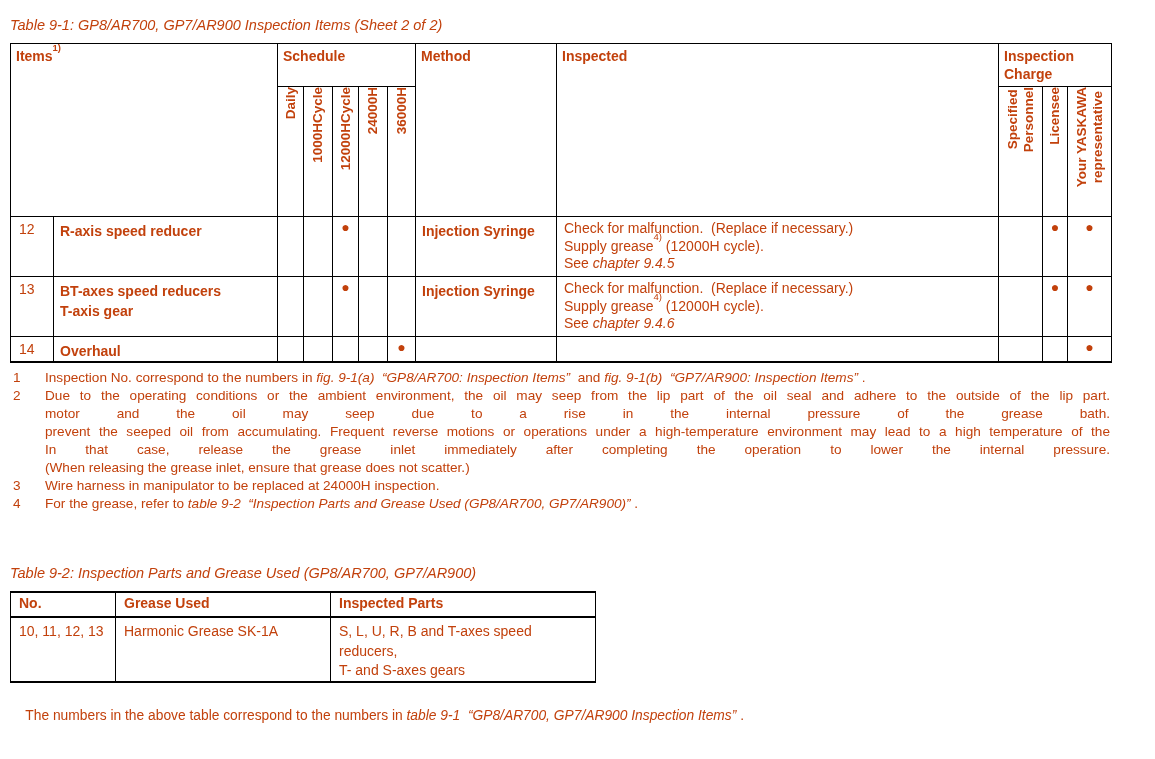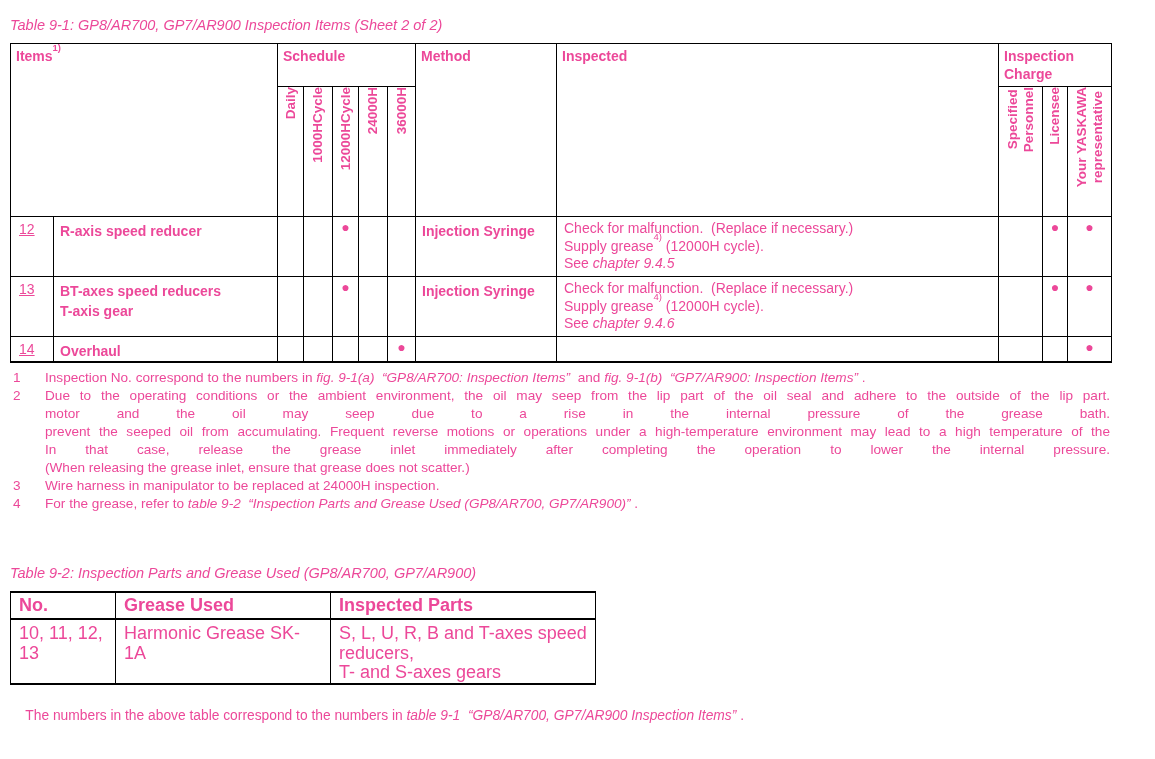--- a/index.html
+++ b/index.html
@@ -1,19 +1,19 @@
 <!DOCTYPE html>
 <html><head>
 <meta charset="utf-8">
 <style>
   * { margin:0; padding:0; box-sizing:border-box; }
   html,body { background:#fff; }
   .page {
     position:relative; width:1155px; height:759px; background:#ffffff;
-    font-family:"Liberation Sans", sans-serif; color:#ec4899; overflow:hidden;
+    font-family:"Liberation Sans", sans-serif; color:#c2410c; overflow:hidden;
   }
   .abs { position:absolute; }
   .it { font-style:italic; }
   .pre { white-space:pre-wrap; }
 
   
   .caption { font-style:italic; font-size:14.5px; line-height:18px; }
 
   
   table.t1 { border-collapse:collapse; table-layout:fixed; }
@@ -22,38 +22,38 @@
   tr.hr2 { height:130px; }
   tr.r12 { height:60px; }
   tr.r13 { height:60px; }
   tr.r14 { height:24px; }
   td.hcell { font-weight:bold; padding:3px 5px; line-height:18px; }
   td.rotcell { vertical-align:bottom; text-align:center; padding:0 0 6px 0; }
   .rot {
     display:inline-block; writing-mode:vertical-rl; transform:rotate(180deg);
     font-weight:bold; font-size:13.5px; line-height:16px; white-space:pre-line;
   }
-  td.nocell { padding:4px 16px 0 8px; line-height:17px;text-decoration:underline; }
+  td.nocell { padding:4px 16px 0 8px; line-height:17px; }
   td.itemcell, td.methodcell { padding:4px 16px 0 6px; line-height:20px; white-space:pre-wrap;font-weight:bold; }
   td.opcell { padding:3px 7px 0 7px; line-height:17.5px; }
   td.dotcell { text-align:center; padding-top:5px; font-size:11px; line-height:11px; }
   tr.r14 td { border-bottom-width:2px; }
   sup.s { font-size:9.5px; position:relative; top:-4.5px; line-height:0; }
   .opline { line-height:17.5px; }
 
   
   .fns { width:1100px; font-size:13.6px; line-height:18px; }
   .fn { display:flex; }
   .fnnum { width:20px; flex:none; padding-left:3px; }
   .fnbody { flex:1;margin-left:15px; }
   .jline { text-align:justify; text-align-last:justify; }
 
   
   table.t2 { border-collapse:collapse; table-layout:fixed; }
-  table.t2 td { border:1px solid #000; font-size:18px; vertical-align:top; }
+  table.t2 td { border:1px solid #000; font-size:14px; vertical-align:top; }
   tr.t2h { height:25px; }
   tr.t2h td { font-weight:bold; border-top:2px solid #000; border-bottom:2px solid #000; padding:2px 8px; }
   tr.t2b { height:63px; }
   tr.t2b td { border-bottom:2px solid #000; padding:4px 8px 0 8px; line-height:19.5px; white-space:pre-wrap; }
 
   .closing { font-size:13.8px; line-height:18px; white-space:pre-wrap; }
 </style>
 </head>
 <body>
 

